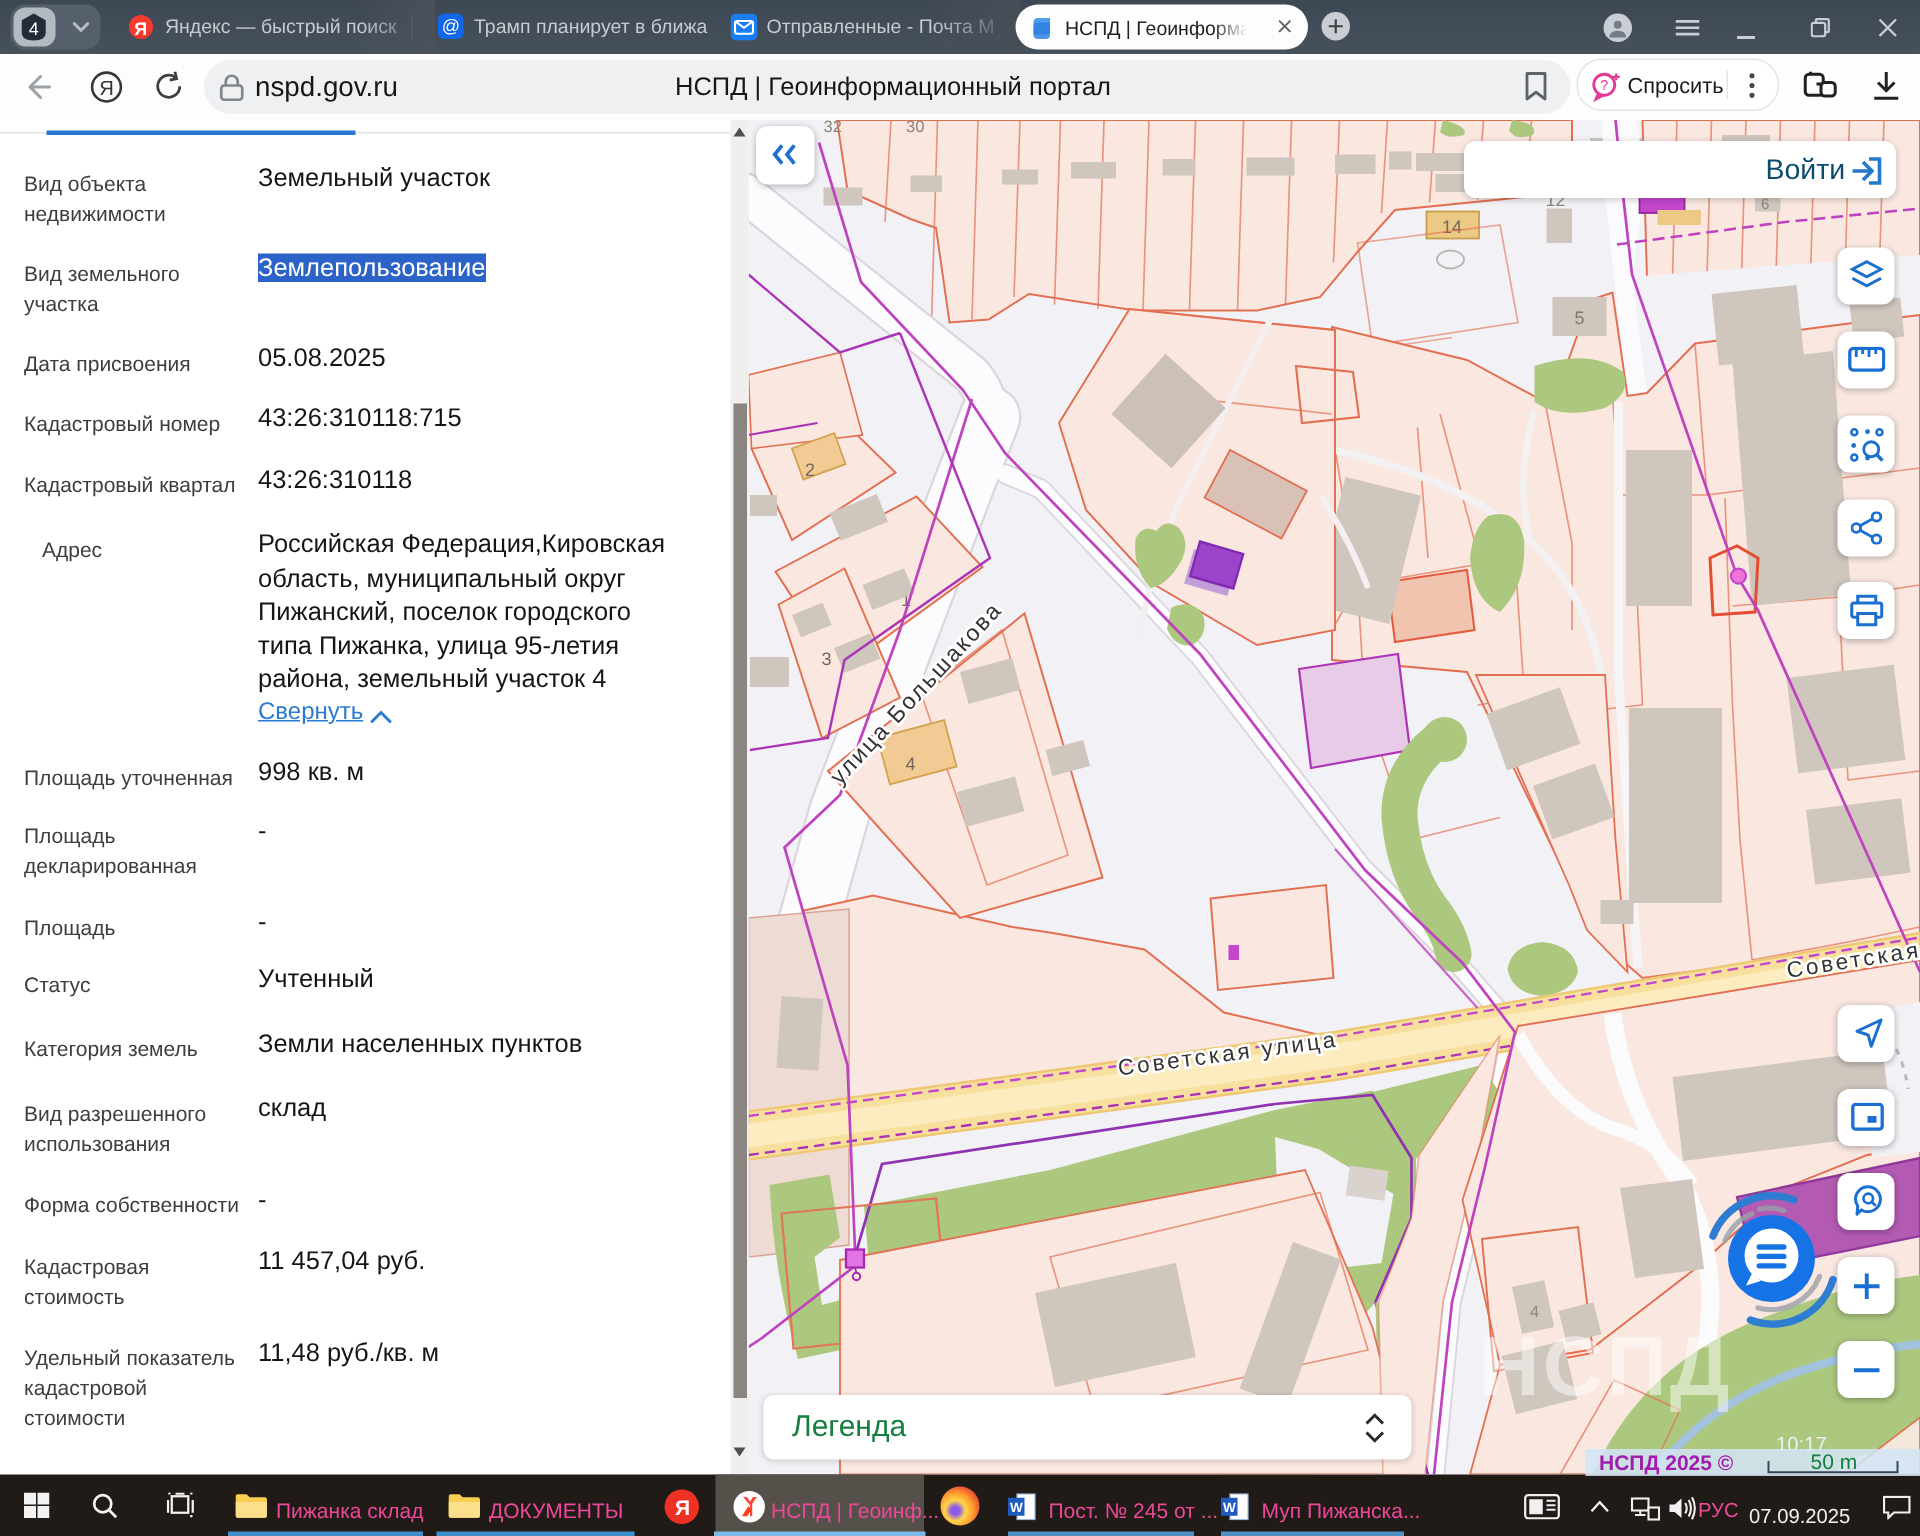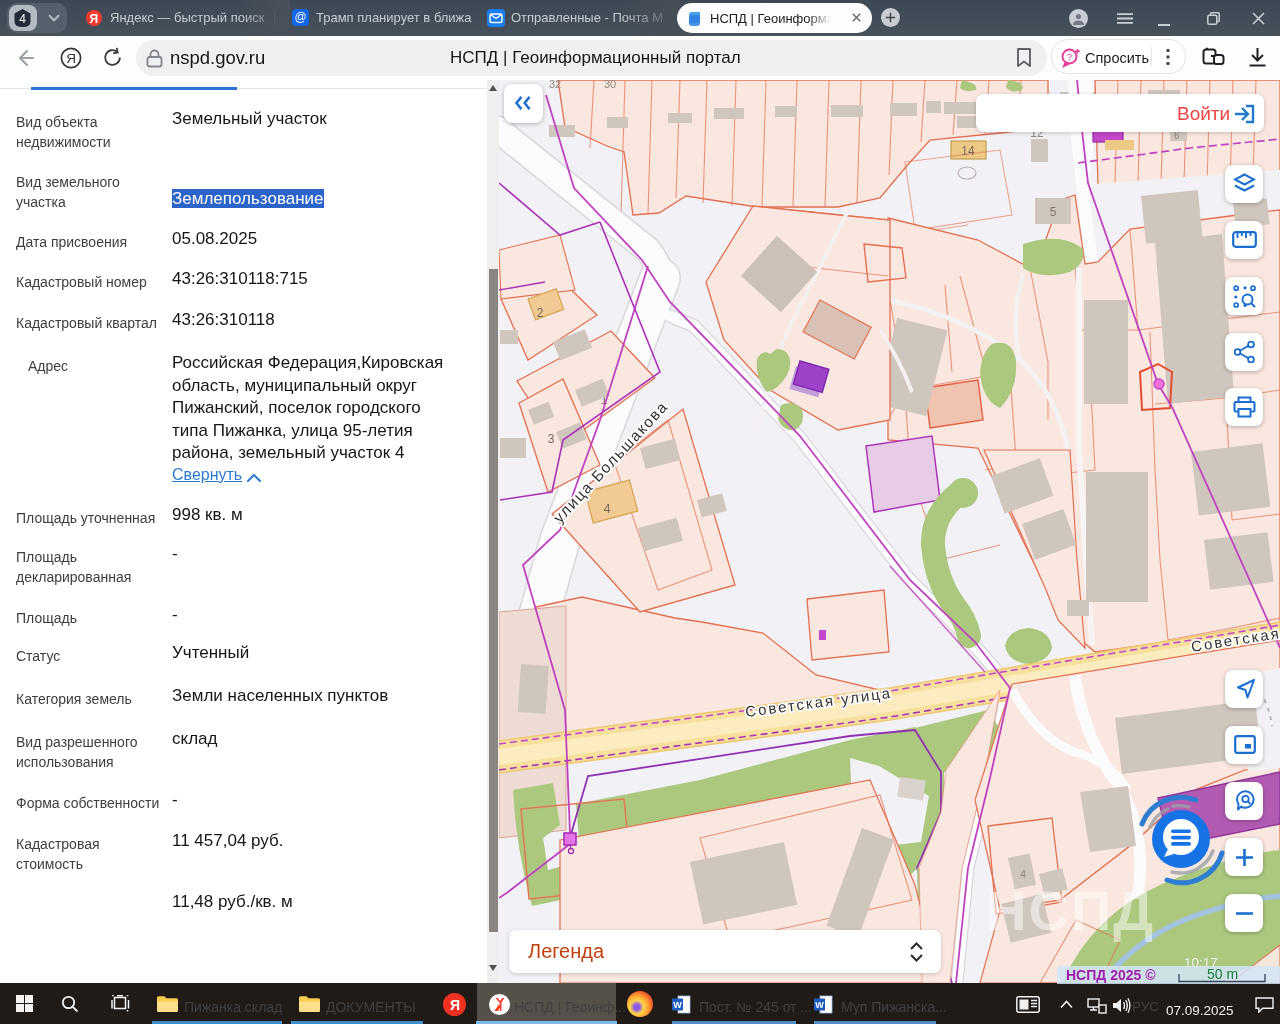--- a/index.html
+++ b/index.html
@@ -13,21 +13,21 @@
 #addr{position:absolute;left:136px;top:40px;width:911px;height:36px;border-radius:18px;background:#eff0f2;}
 
 #panel{position:absolute;left:0;top:80px;width:487px;height:903px;background:#ffffff;}
 .lbl{position:absolute;left:16px;font-size:14px;color:#3e3e3e;line-height:20px;}
 .val{position:absolute;left:172px;font-size:17px;color:#161616;line-height:22.5px;}
 
 #sbar{position:absolute;left:487px;top:80px;width:12px;height:903px;background:#f1efee;}
 #sthumb{position:absolute;left:488.5px;width:9px;border-radius:0px;background:#8a8580;}
 
 #taskbar{position:absolute;left:0;top:983px;width:1280px;height:41px;background:#211b18;}
-.tbtxt{position:absolute;top:999px;font-size:14px;color:#404040;white-space:nowrap;}
+.tbtxt{position:absolute;top:999px;font-size:14px;color:#ec4899;white-space:nowrap;}
 .tline{position:absolute;top:1021px;height:3px;background:#5da2d9;}
 
 .mbtn{position:absolute;width:38px;height:38px;background:#fff;border-radius:8px;box-shadow:0 1px 4px rgba(0,0,0,.28);}
 </style></head>
 <body>
 <div id="stage">
 <div id="mapwrap" class="abs" style="left:499px;top:80px;width:781px;height:903px;overflow:hidden;background:#efeef3;">
 <svg width="781" height="903" viewBox="499 80 781 903" font-family="Liberation Sans">
         <rect x="499" y="80" width="781" height="903" fill="#f2f1f5"></rect>
         <path d="M558,80 L1048,80 L1048,128 L1000,133 L930,140 L905,168 L880,198 L838,207 L757,207 L686,196 L659,213 L633,215 L624,152 L607,146 L565,127 Z" fill="#f9e7df" stroke="#e26a4b" stroke-width="1.3"></path>
@@ -334,21 +334,21 @@
     <svg class="abs" style="left:1248px;top:47px;" width="19" height="20" viewBox="0 0 19 20">
       <path d="M9.5,1 V13 M4,8 L9.5,13.5 L15,8" stroke="#1f2125" stroke-width="2" fill="none"></path>
       <path d="M1.5,18.5 H17.5" stroke="#1f2125" stroke-width="2"></path>
     </svg>
 <div id="panel"></div>
     <div class="abs" style="left:0px;top:88px;width:487px;height:1px;background:#e4e4e4;"></div>
     <div class="abs" style="left:31px;top:86.5px;width:206px;height:3.5px;background:#2a76d2;"></div>
     <div class="lbl" style="top:112px;">Вид объекта<br>недвижимости</div>
     <div class="val" style="top:108px;">Земельный участок</div>
     <div class="lbl" style="top:172px;">Вид земельного<br>участка</div>
-    <div class="val" style="top:168px;margin-top:20px;"><span style="background:#2c63c9;color:#fff;">Землепользование</span></div>
+    <div class="val" style="top:168px;"><span style="background:#2c63c9;color:#fff;">Землепользование</span></div>
     <div class="lbl" style="top:232px;">Дата присвоения</div>
     <div class="val" style="top:228px;">05.08.2025</div>
     <div class="lbl" style="top:272px;">Кадастровый номер</div>
     <div class="val" style="top:268px;">43:26:310118:715</div>
     <div class="lbl" style="top:313px;">Кадастровый квартал</div>
     <div class="val" style="top:309px;">43:26:310118</div>
     <div class="lbl" style="top:356px;margin-left:12px;">Адрес</div>
     <div class="val" style="top:352px;width:292px;">Российская Федерация,Кировская<br>область, муниципальный округ<br>Пижанский, поселок городского<br>типа Пижанка, улица 95-летия<br>района, земельный участок 4</div>
     <div class="val" style="top:464px;font-size:16px;color:#2b7bd3;text-decoration:underline;">Свернуть</div>
     <svg class="abs" style="left:246px;top:473px;" width="16" height="10" viewBox="0 0 16 10">
@@ -363,20 +363,21 @@
     <div class="lbl" style="top:646px;">Статус</div>
     <div class="val" style="top:642px;">Учтенный</div>
     <div class="lbl" style="top:689px;">Категория земель</div>
     <div class="val" style="top:685px;">Земли населенных пунктов</div>
     <div class="lbl" style="top:732px;">Вид разрешенного<br>использования</div>
     <div class="val" style="top:728px;">склад</div>
     <div class="lbl" style="top:793px;">Форма собственности</div>
     <div class="val" style="top:789px;">-</div>
     <div class="lbl" style="top:834px;">Кадастровая<br>стоимость</div>
     <div class="val" style="top:830px;">11 457,04 руб.</div>
+    <div class="lbl" style="top:895px;">Удельный показатель<br>кадастровой<br>стоимости</div>
     <div class="val" style="top:891px;">11,48 руб./кв. м</div>
 <div id="sbar"></div>
     <div id="sthumb" style="top:269px;height:663px;"></div>
     <svg class="abs" style="left:488px;top:84px;" width="10" height="8" viewBox="0 0 10 8">
       <path d="M1,7 L5,1 L9,7 Z" fill="#505050"></path>
     </svg>
     <svg class="abs" style="left:488px;top:964px;" width="10" height="8" viewBox="0 0 10 8">
       <path d="M1,1 L5,7 L9,1 Z" fill="#505050"></path>
     </svg>
 <div id="taskbar"></div>
@@ -453,21 +454,21 @@
     <div class="tline" style="left:152px;width:130px;background:#3f8fca;"></div>
     <div class="tline" style="left:291px;width:132px;background:#3f8fca;"></div>
     <div class="tline" style="left:672px;width:124px;background:#4f8fc4;"></div>
     <div class="tline" style="left:814px;width:122px;background:#4f8fc4;"></div>
     <div class="tline" style="left:476px;width:141px;background:#7cb9e8;"></div>
 <div class="mbtn" style="left:504px;top:84px;width:39px;height:39px;"></div>
     <svg class="abs" style="left:514px;top:95px;" width="18" height="16" viewBox="0 0 22 19">
       <path d="M9,2 L3,9.5 L9,17 M19,2 L13,9.5 L19,17" stroke="#1b6fd0" stroke-width="3" fill="none"></path>
     </svg>
     <div class="abs" style="left:976px;top:94px;width:288px;height:38px;background:#fff;border-radius:8px;box-shadow:0 1px 4px rgba(0,0,0,.2);"></div>
-    <div class="abs" style="left:1177px;top:103px;font-size:19px;color:#ef4444;">Войти</div>
+    <div class="abs" style="left:1177px;top:103px;font-size:19px;color:#0c4a6e;">Войти</div>
     <svg class="abs" style="left:1233px;top:104px;" width="24" height="20" viewBox="0 0 24 20">
       <path d="M2,10 H14 M9,4 L15,10 L9,16" stroke="#2479cc" stroke-width="2.4" fill="none"></path>
       <path d="M13,2 H20 V18 H13" stroke="#2479cc" stroke-width="2.4" fill="none"></path>
     </svg>
     <div class="mbtn" style="left:1225px;top:165px;"></div>
     <svg class="abs" style="left:1233px;top:173px;" width="23" height="22" viewBox="0 0 23 22">
       <path d="M11.5,1.5 L21,6.5 L11.5,11.5 L2,6.5 Z" fill="none" stroke="#1b6fd0" stroke-width="2"></path>
       <path d="M21,12.5 L11.5,17.5 L2,12.5" fill="none" stroke="#1b6fd0" stroke-width="2"></path>
     </svg>
     <div class="mbtn" style="left:1225px;top:221px;"></div>
@@ -529,21 +530,21 @@
 <path d="M1222,853 A42,42 0 0 1 1167,880" stroke="#2e7dd1" stroke-width="5" fill="none" stroke-linecap="round"></path>
 <path d="M1213,851 A35,35 0 0 1 1172,872" stroke="#98a0a8" stroke-width="3.5" fill="none" stroke-linecap="round" opacity="0.8"></path>
 <circle cx="1181" cy="839" r="29" fill="#1673e6"></circle>
 <circle cx="1181" cy="837" r="18" fill="#ffffff"></circle>
 <path d="M1168,849 l-4,8 l10,-3 Z" fill="#ffffff"></path>
 <rect x="1171" y="829.5" width="20" height="3.6" rx="1.8" fill="#1673e6"></rect>
 <rect x="1171" y="835.8" width="20" height="3.6" rx="1.8" fill="#1673e6"></rect>
 <rect x="1171" y="842.1" width="20" height="3.6" rx="1.8" fill="#1673e6"></rect>
 </svg>
     <div class="abs" style="left:509px;top:930px;width:432px;height:43px;background:#fff;border-radius:7px;box-shadow:0 1px 4px rgba(0,0,0,.18);"></div>
-    <div class="abs" style="left:528px;top:940px;font-size:20px;color:#c2410c;">Легенда</div>
+    <div class="abs" style="left:528px;top:940px;font-size:20px;color:#15803d;">Легенда</div>
     <svg class="abs" style="left:908px;top:941px;" width="17" height="22" viewBox="0 0 17 22">
       <path d="M3,8 L8.5,2.5 L14,8" stroke="#2b2b2b" stroke-width="2" fill="none"></path>
       <path d="M3,14 L8.5,19.5 L14,14" stroke="#2b2b2b" stroke-width="2" fill="none"></path>
     </svg>
     <div class="abs" style="left:1057px;top:966px;width:223px;height:18px;background:rgba(210,229,246,0.85);"></div>
     <div class="abs" style="left:1066px;top:967px;font-size:14px;color:#a21caf;font-weight:bold;">НСПД 2025 ©</div>
     <div class="abs" style="left:1207px;top:966px;font-size:14px;color:#15803d;">50 m</div>
     <svg class="abs" style="left:1178px;top:974px;" width="88" height="9" viewBox="0 0 88 9">
       <path d="M1,0 V7.5 H87 V0" stroke="#32455a" stroke-width="1.3" fill="none"></path>
     </svg>

